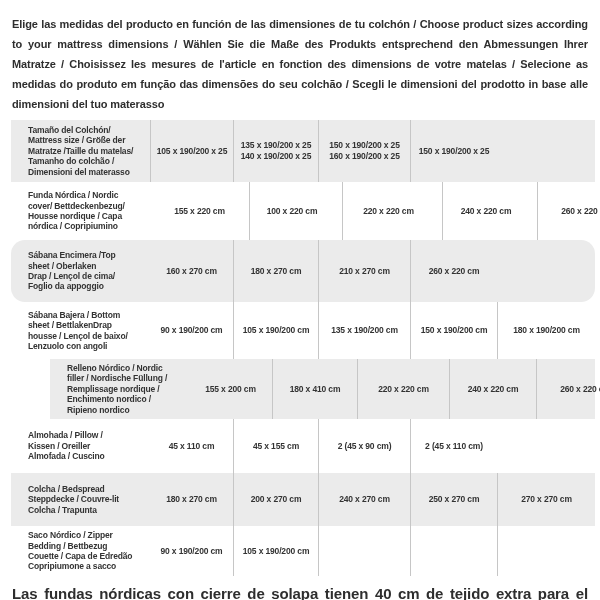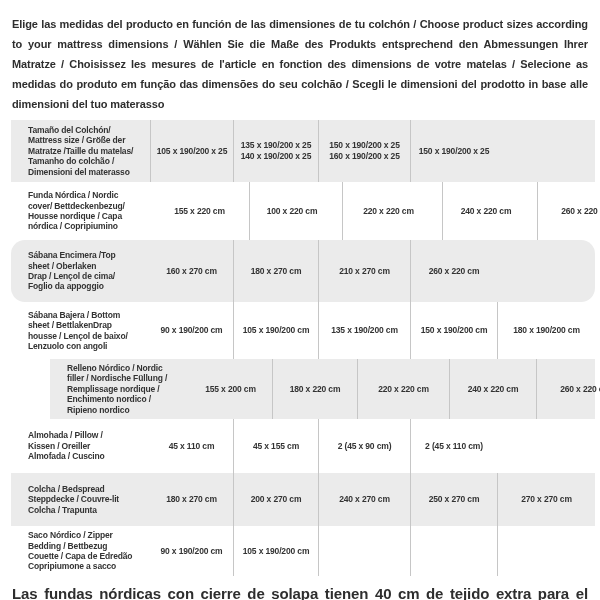--- a/index.html
+++ b/index.html
@@ -127,21 +127,21 @@
       <div class="cell val divided">180 x 190/200 cm</div>
     </div>
 
     <div class="row shaded r5">
       <div class="cell label">Relleno Nórdico / Nordic
 filler / Nordische Füllung /
 Remplissage nordique /
 Enchimento nordico /
 Ripieno nordico</div>
       <div class="cell val">155 x 200 cm</div>
-      <div class="cell val divided">180 x 220 cm</div>
+      <div class="cell val divided">180 x 410 cm</div>
       <div class="cell val divided">220 x 220 cm</div>
       <div class="cell val divided">240 x 220 cm</div>
       <div class="cell val divided">260 x 220 cm</div>
     </div>
 
     <div class="row r6">
       <div class="cell label">Almohada  / Pillow /
 Kissen / Oreiller
 Almofada / Cuscino</div>
       <div class="cell val">45 x 110 cm</div>

